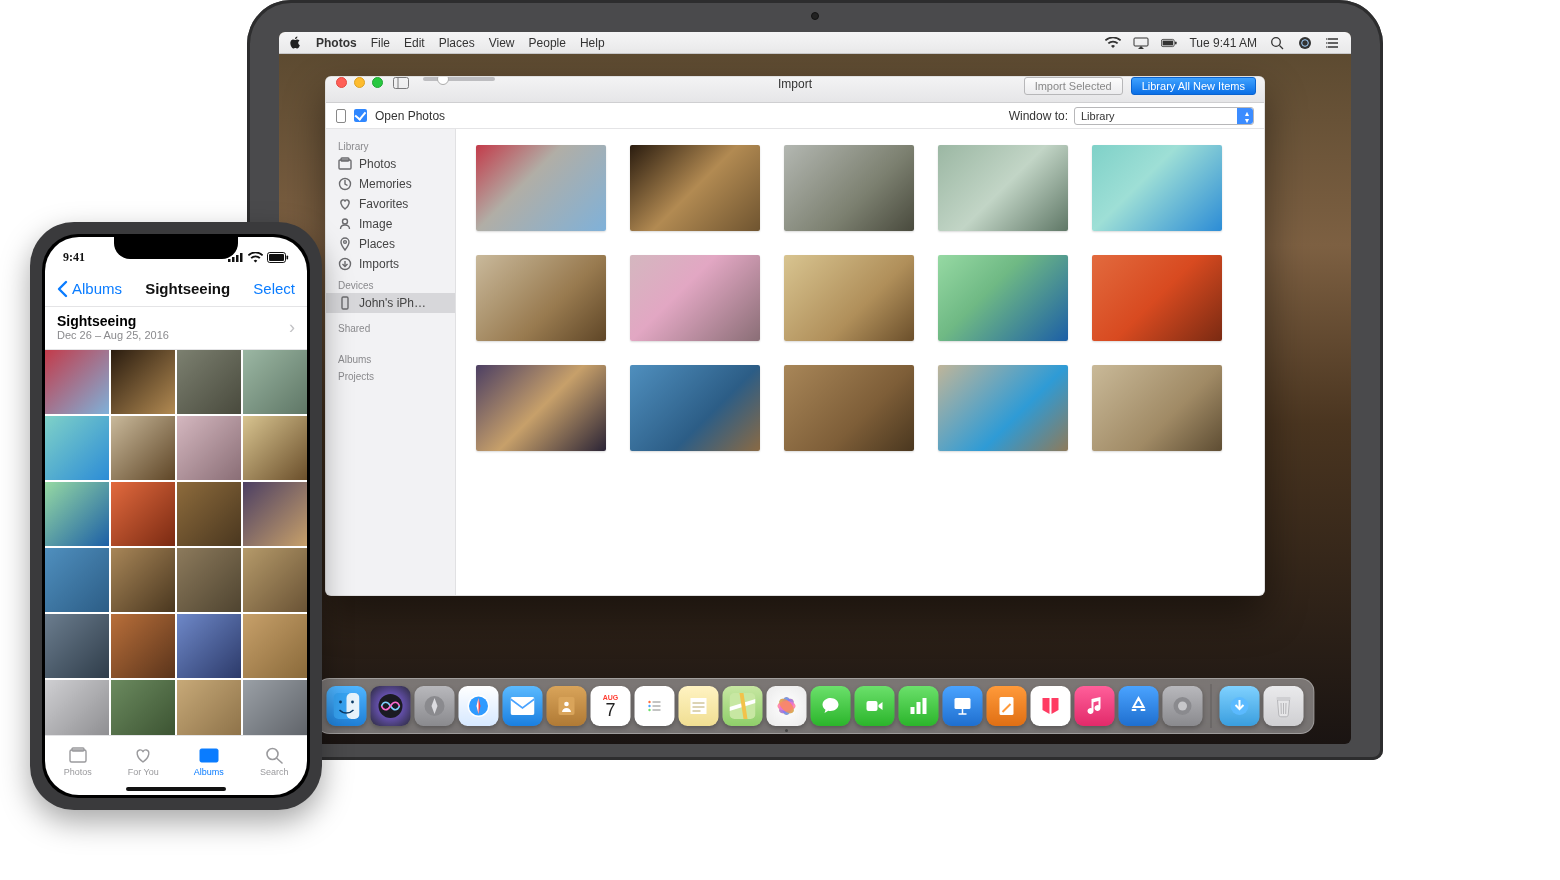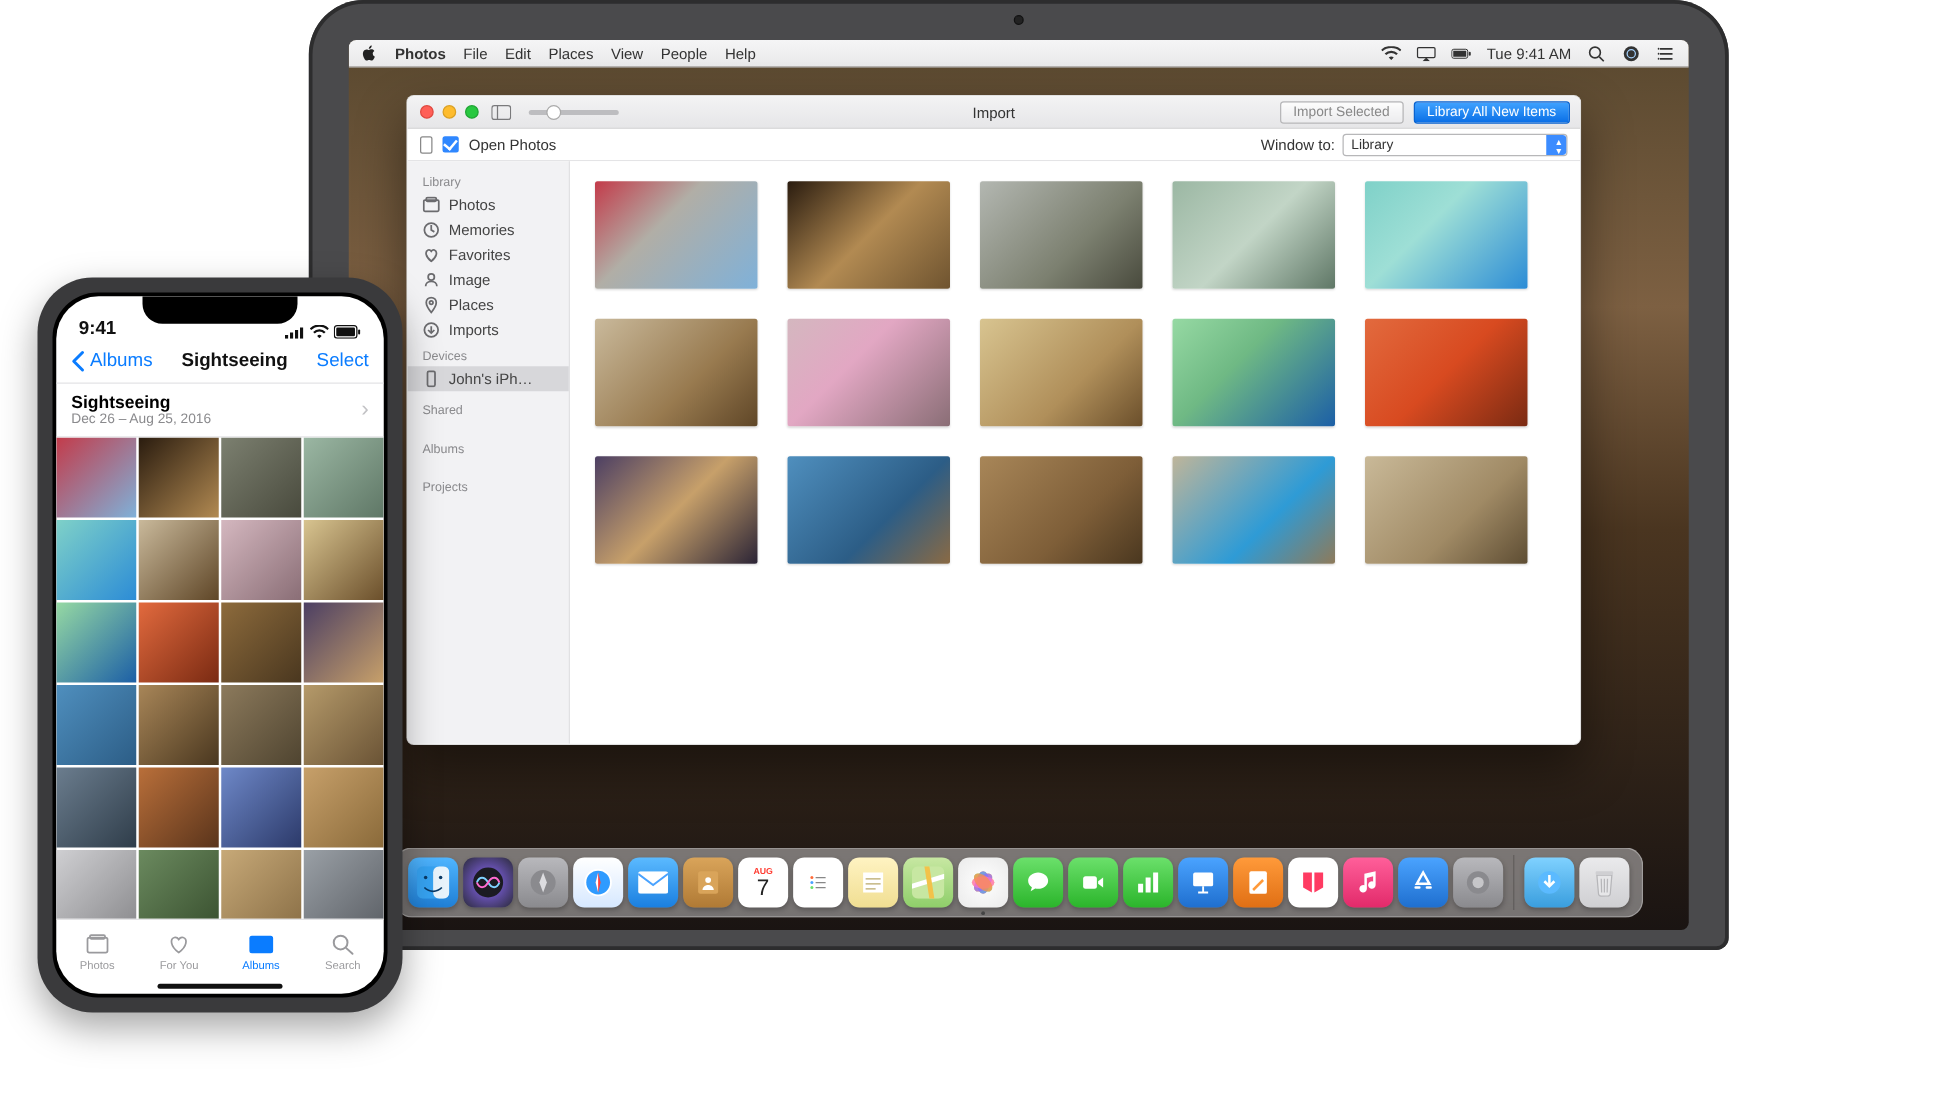--- a/index.html
+++ b/index.html
@@ -82,21 +82,21 @@
     border-radius: 6px;
     box-shadow: 0 18px 40px rgba(0,0,0,.45);
     border: 1px solid rgba(0,0,0,.12);
     display: flex; flex-direction: column;
     overflow: hidden;
   }
   .titlebar {
     height: 26px;
     background: linear-gradient(#f3f3f4,#e6e6e8);
     border-bottom: 1px solid #cfcfd1;
-    display:flex; align-items:center;
+    display:flex; 
     font-size:12px; color:#444;
     position: relative;
   }
   .traffic { display:flex; gap:7px; padding-left:10px; }
   .tl { width:11px; height:11px; border-radius:50%; }
   .tl.r{background:#ff5f57;border:1px solid #e04940;}
   .tl.y{background:#febc2e;border:1px solid #dba124;}
   .tl.g{background:#28c840;border:1px solid #20a534;}
   .zoom-slider {
     margin-left: 14px; width: 72px; height: 4px;
@@ -201,22 +201,22 @@
     background:#fff; border-radius:34px;
     overflow:hidden; position:relative;
     display:flex; flex-direction:column;
   }
   .ip-notch{
     position:absolute; top:0; left:50%; transform:translateX(-50%);
     width:124px; height:22px; background:#000;
     border-radius:0 0 16px 16px; z-index:5;
   }
   .ip-status{
-    height:34px; display:flex; align-items:flex-end; justify-content:space-between;
-    padding:6px 18px 0; font-size:15px; font-weight:600; color:#111;
+    height:34px; display:flex; align-items:center; justify-content:space-between;
+    padding:6px 18px 0; font-size:12px; font-weight:600; color:#111;font-family:Liberation Serif, serif;
   }
   .ip-right-icons{display:flex;gap:4px; align-items:center;}
   .ip-nav{
     height:36px; display:flex; align-items:center; justify-content:space-between;
     padding:0 12px; font-size:15px; border-bottom:1px solid #e4e4e6;
   }
   .ip-back{ color:#0a7cff; display:flex; align-items:center; gap:4px;}
   .ip-title{ font-weight:600; color:#111; }
   .ip-action{ color:#0a7cff; }
   .ip-header{
@@ -418,21 +418,21 @@
                 <span class="sb-icon">
                   <svg viewBox="0 0 14 14">
                     <rect x="4" y="1" width="6" height="12" rx="1.2"></rect>
                   </svg>
                 </span>
                 <span>John's iPh…</span>
               </div>
 
             <div class="sb-section" style="margin-top:6px">Shared</div>
             <div class="sb-section" style="margin-top:14px">Albums</div>
-            <div class="sb-section" style="margin-top:14px">Projects</div>
+            <div class="sb-section" style="">Projects</div>
           </div>
 
           <div class="main-pane">
             <div class="grid" id="mac-grid">
                 <div class="thumb" style="background: linear-gradient(135deg, rgb(195, 59, 74) 0%, rgb(177, 174, 166) 40%, rgb(127, 177, 217) 100%);"></div>
                 <div class="thumb" style="background: linear-gradient(135deg, rgb(42, 28, 15) 0%, rgb(178, 138, 82) 50%, rgb(111, 84, 48) 100%);"></div>
                 <div class="thumb" style="background: linear-gradient(135deg, rgb(179, 183, 177) 0%, rgb(124, 128, 112) 60%, rgb(73, 74, 61) 100%);"></div>
                 <div class="thumb" style="background: linear-gradient(135deg, rgb(155, 183, 163) 0%, rgb(194, 213, 198) 50%, rgb(95, 119, 102) 100%);"></div>
                 <div class="thumb" style="background: linear-gradient(135deg, rgb(127, 209, 200) 0%, rgb(158, 223, 214) 40%, rgb(44, 140, 214) 100%);"></div>
                 <div class="thumb" style="background: linear-gradient(135deg, rgb(201, 185, 155) 0%, rgb(152, 122, 79) 60%, rgb(95, 70, 39) 100%);"></div>

